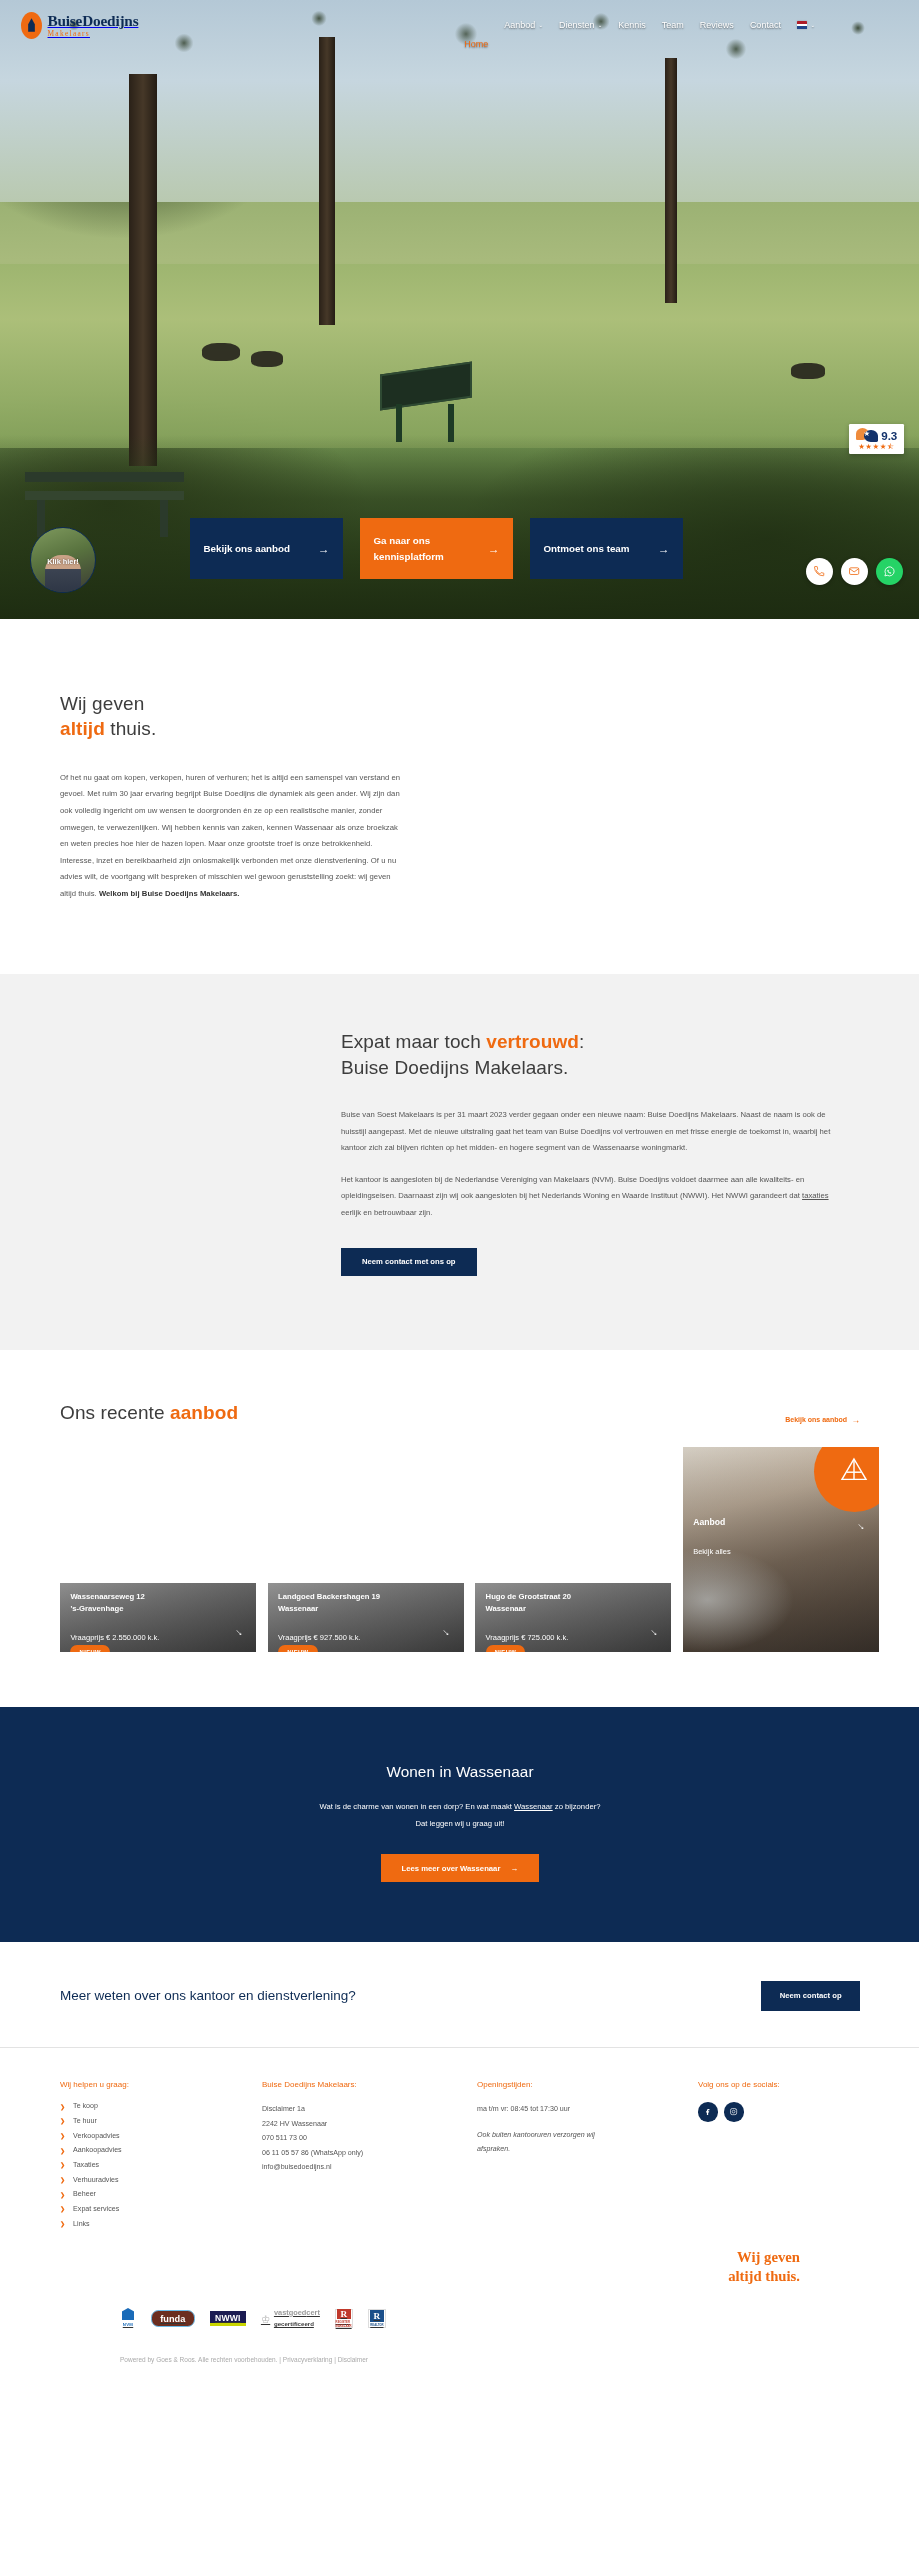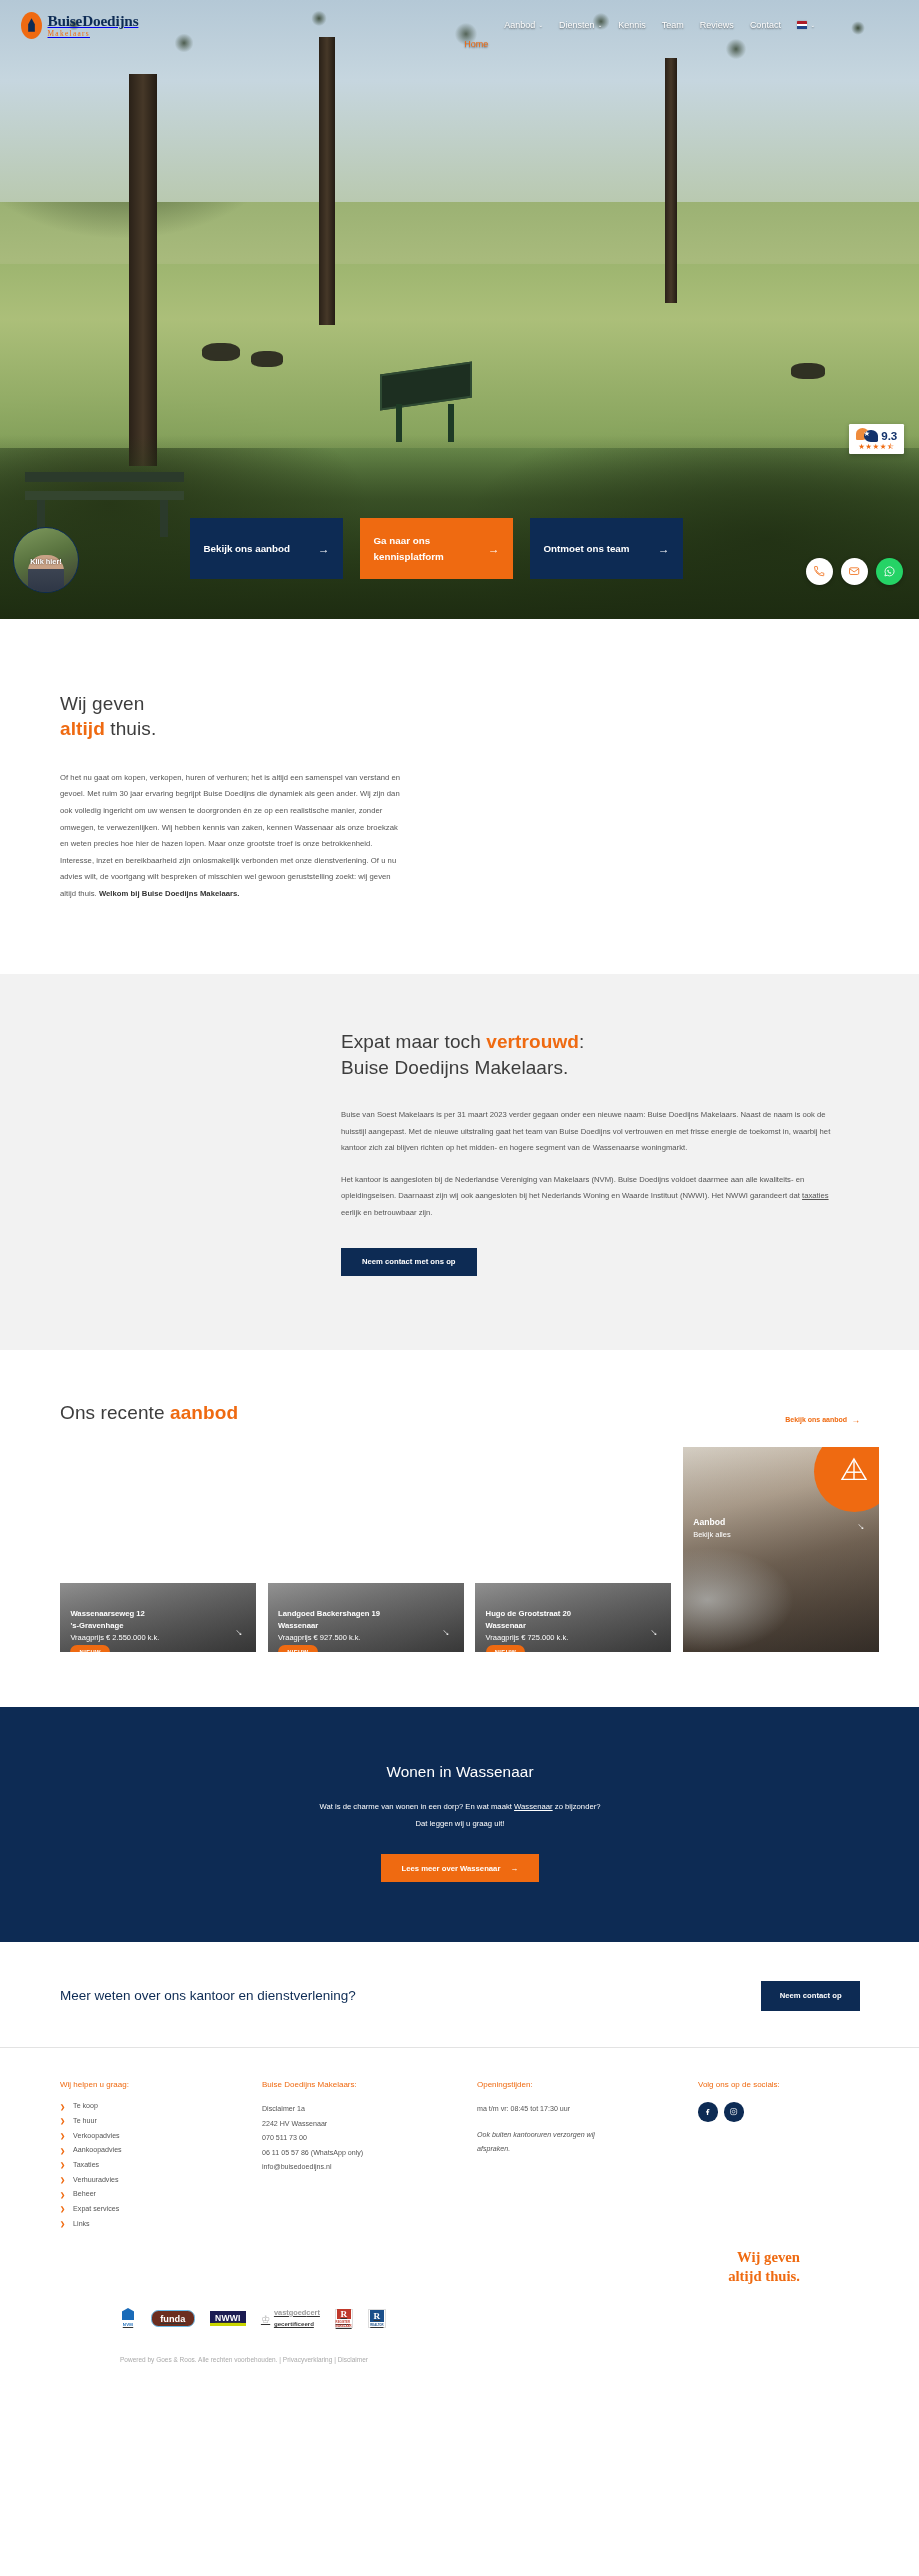--- a/index.html
+++ b/index.html
@@ -138,21 +138,21 @@
     width:153px; height:61px; display:flex; align-items:center;
     justify-content:space-between; padding:0 13.5px;
     color:#fff; text-decoration:none; font-weight:bold; font-size:9.8px;
     line-height:1.55;
   }
   .cta.navy { background:#0d2b54; }
   .cta.orange { background:#ef6a11; }
   .cta .arr { font-size:11.6px; font-weight:normal; flex:none; margin-left:6.1px; }
 
   .avatar-bubble {
-    position:absolute; left:13px; top:527px; z-index:31;
+    position:absolute; left:30px; top:527px; z-index:31;
     width:66px; height:66px; border-radius:50%;
     border:1.8px solid #0d2b54; overflow:hidden;
     background:linear-gradient(160deg,#7f9a5e 0%,#59733f 45%,#3a3a33 100%);
     display:flex; align-items:flex-end; justify-content:center;text-align:center;
   }
   .avatar-person {
     width:36px; height:40px; border-radius:16px 16px 0 0;
     background:linear-gradient(180deg,#c9a286 0%,#c9a286 34%,#3c4452 34%,#2d3544 100%);
     margin-bottom:-2.5px;
   }
@@ -227,21 +227,21 @@
       radial-gradient(ellipse 123px 74px at 24.5px 153px, rgba(240,238,232,.95), transparent 70%),
       linear-gradient(165deg,#e9e2d6 0%,#cbb9a4 28%,#8e7a66 55%,#6b5a4a 78%,#4a3e34 100%);
   }
   .card-ov { position:absolute; inset:0; background:linear-gradient(180deg, rgba(40,40,40,.38), rgba(20,20,20,.55)); }
   .card.big .card-ov { background:linear-gradient(180deg, rgba(30,30,30,.10) 0%, rgba(30,30,30,.32) 60%, rgba(20,20,20,.42) 100%); }
   .card-body {
     position:absolute; left:10.4px; right:9.2px; bottom:10.4px; color:#fff; z-index:3;
   }
   .card.big .card-body { bottom:auto; top:69px; }
   .card-title { font-size:7.7px; font-weight:bold; line-height:1.55; }
-  .card-price { font-size:7.5px; margin-top:1px; }
+  .card-price { font-size:7.5px; margin-top:18px; }
   .card-arr {
     position:absolute; right:10.4px; bottom:14.7px; color:#fff; font-size:11px; z-index:4;
     transform:rotate(45deg);
   }
   .card.big .card-arr { bottom:auto; top:72px; }
   .badge-new {
     position:absolute; left:10.4px; bottom:-6.7px; z-index:5;
     background:#ef6a11; color:#fff; font-size:5.8px; font-weight:bold;
     letter-spacing:0.4px; padding:3.7px 9.2px; border-radius:8px;
   }

